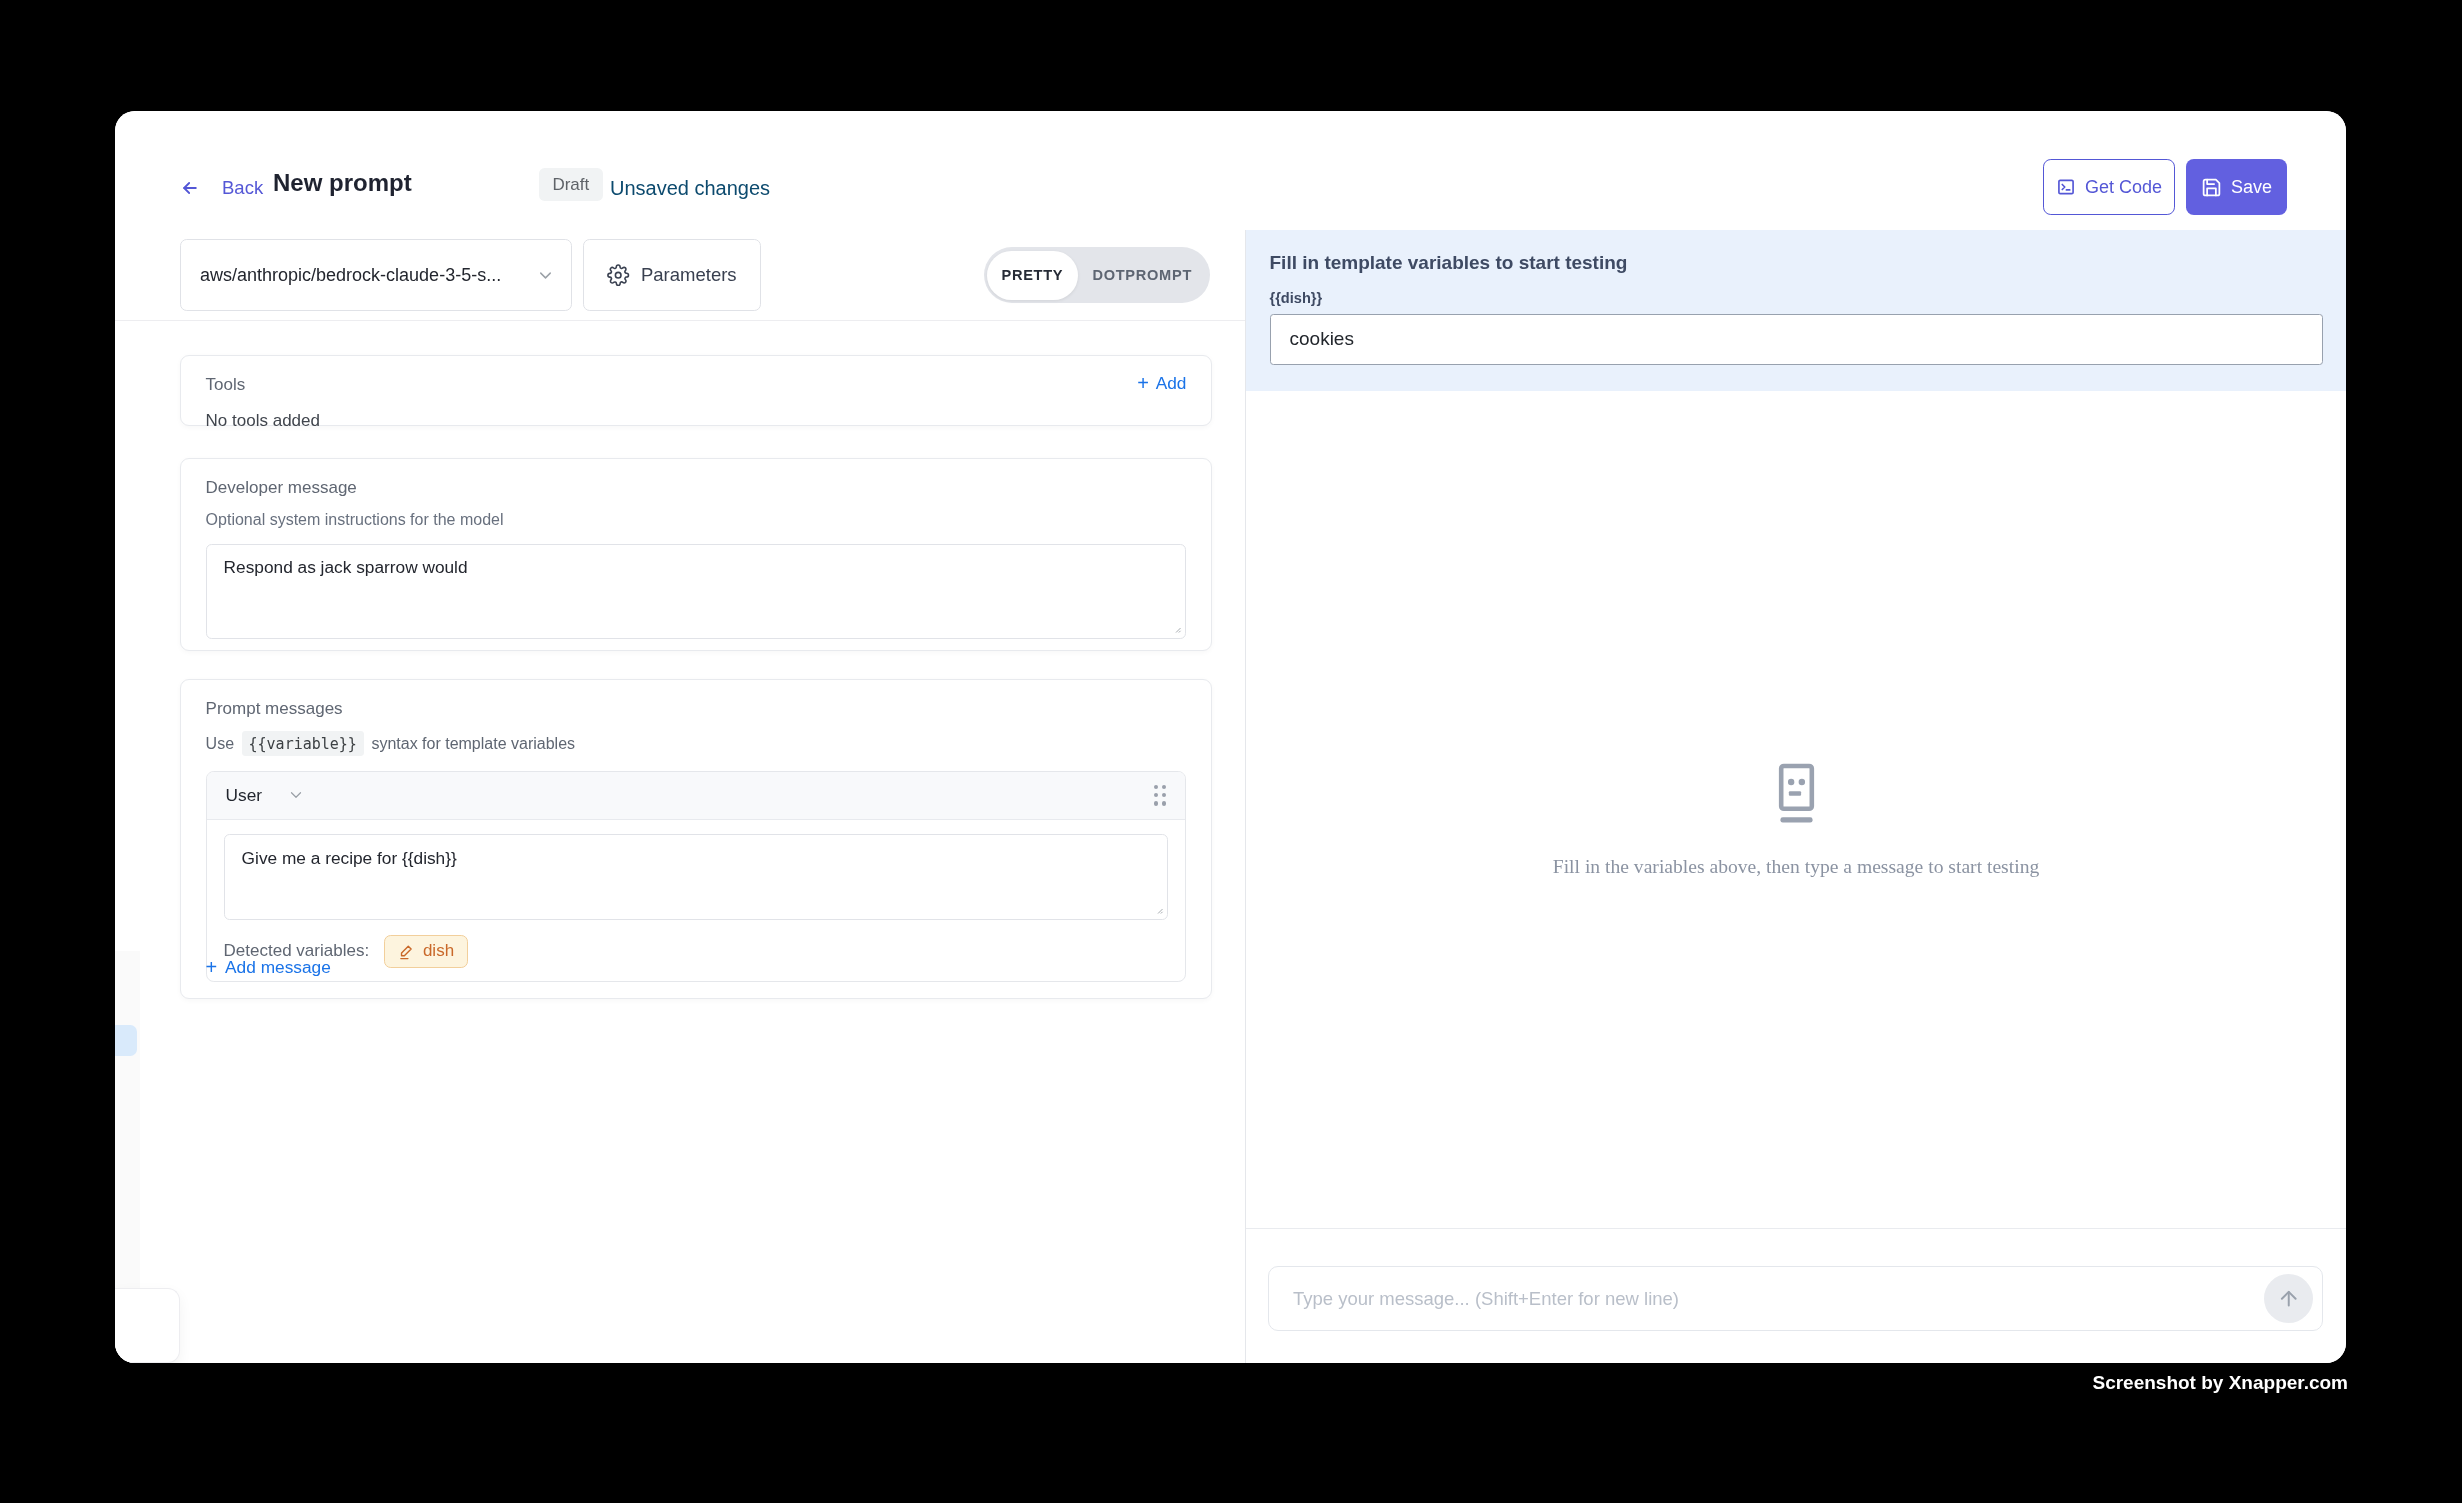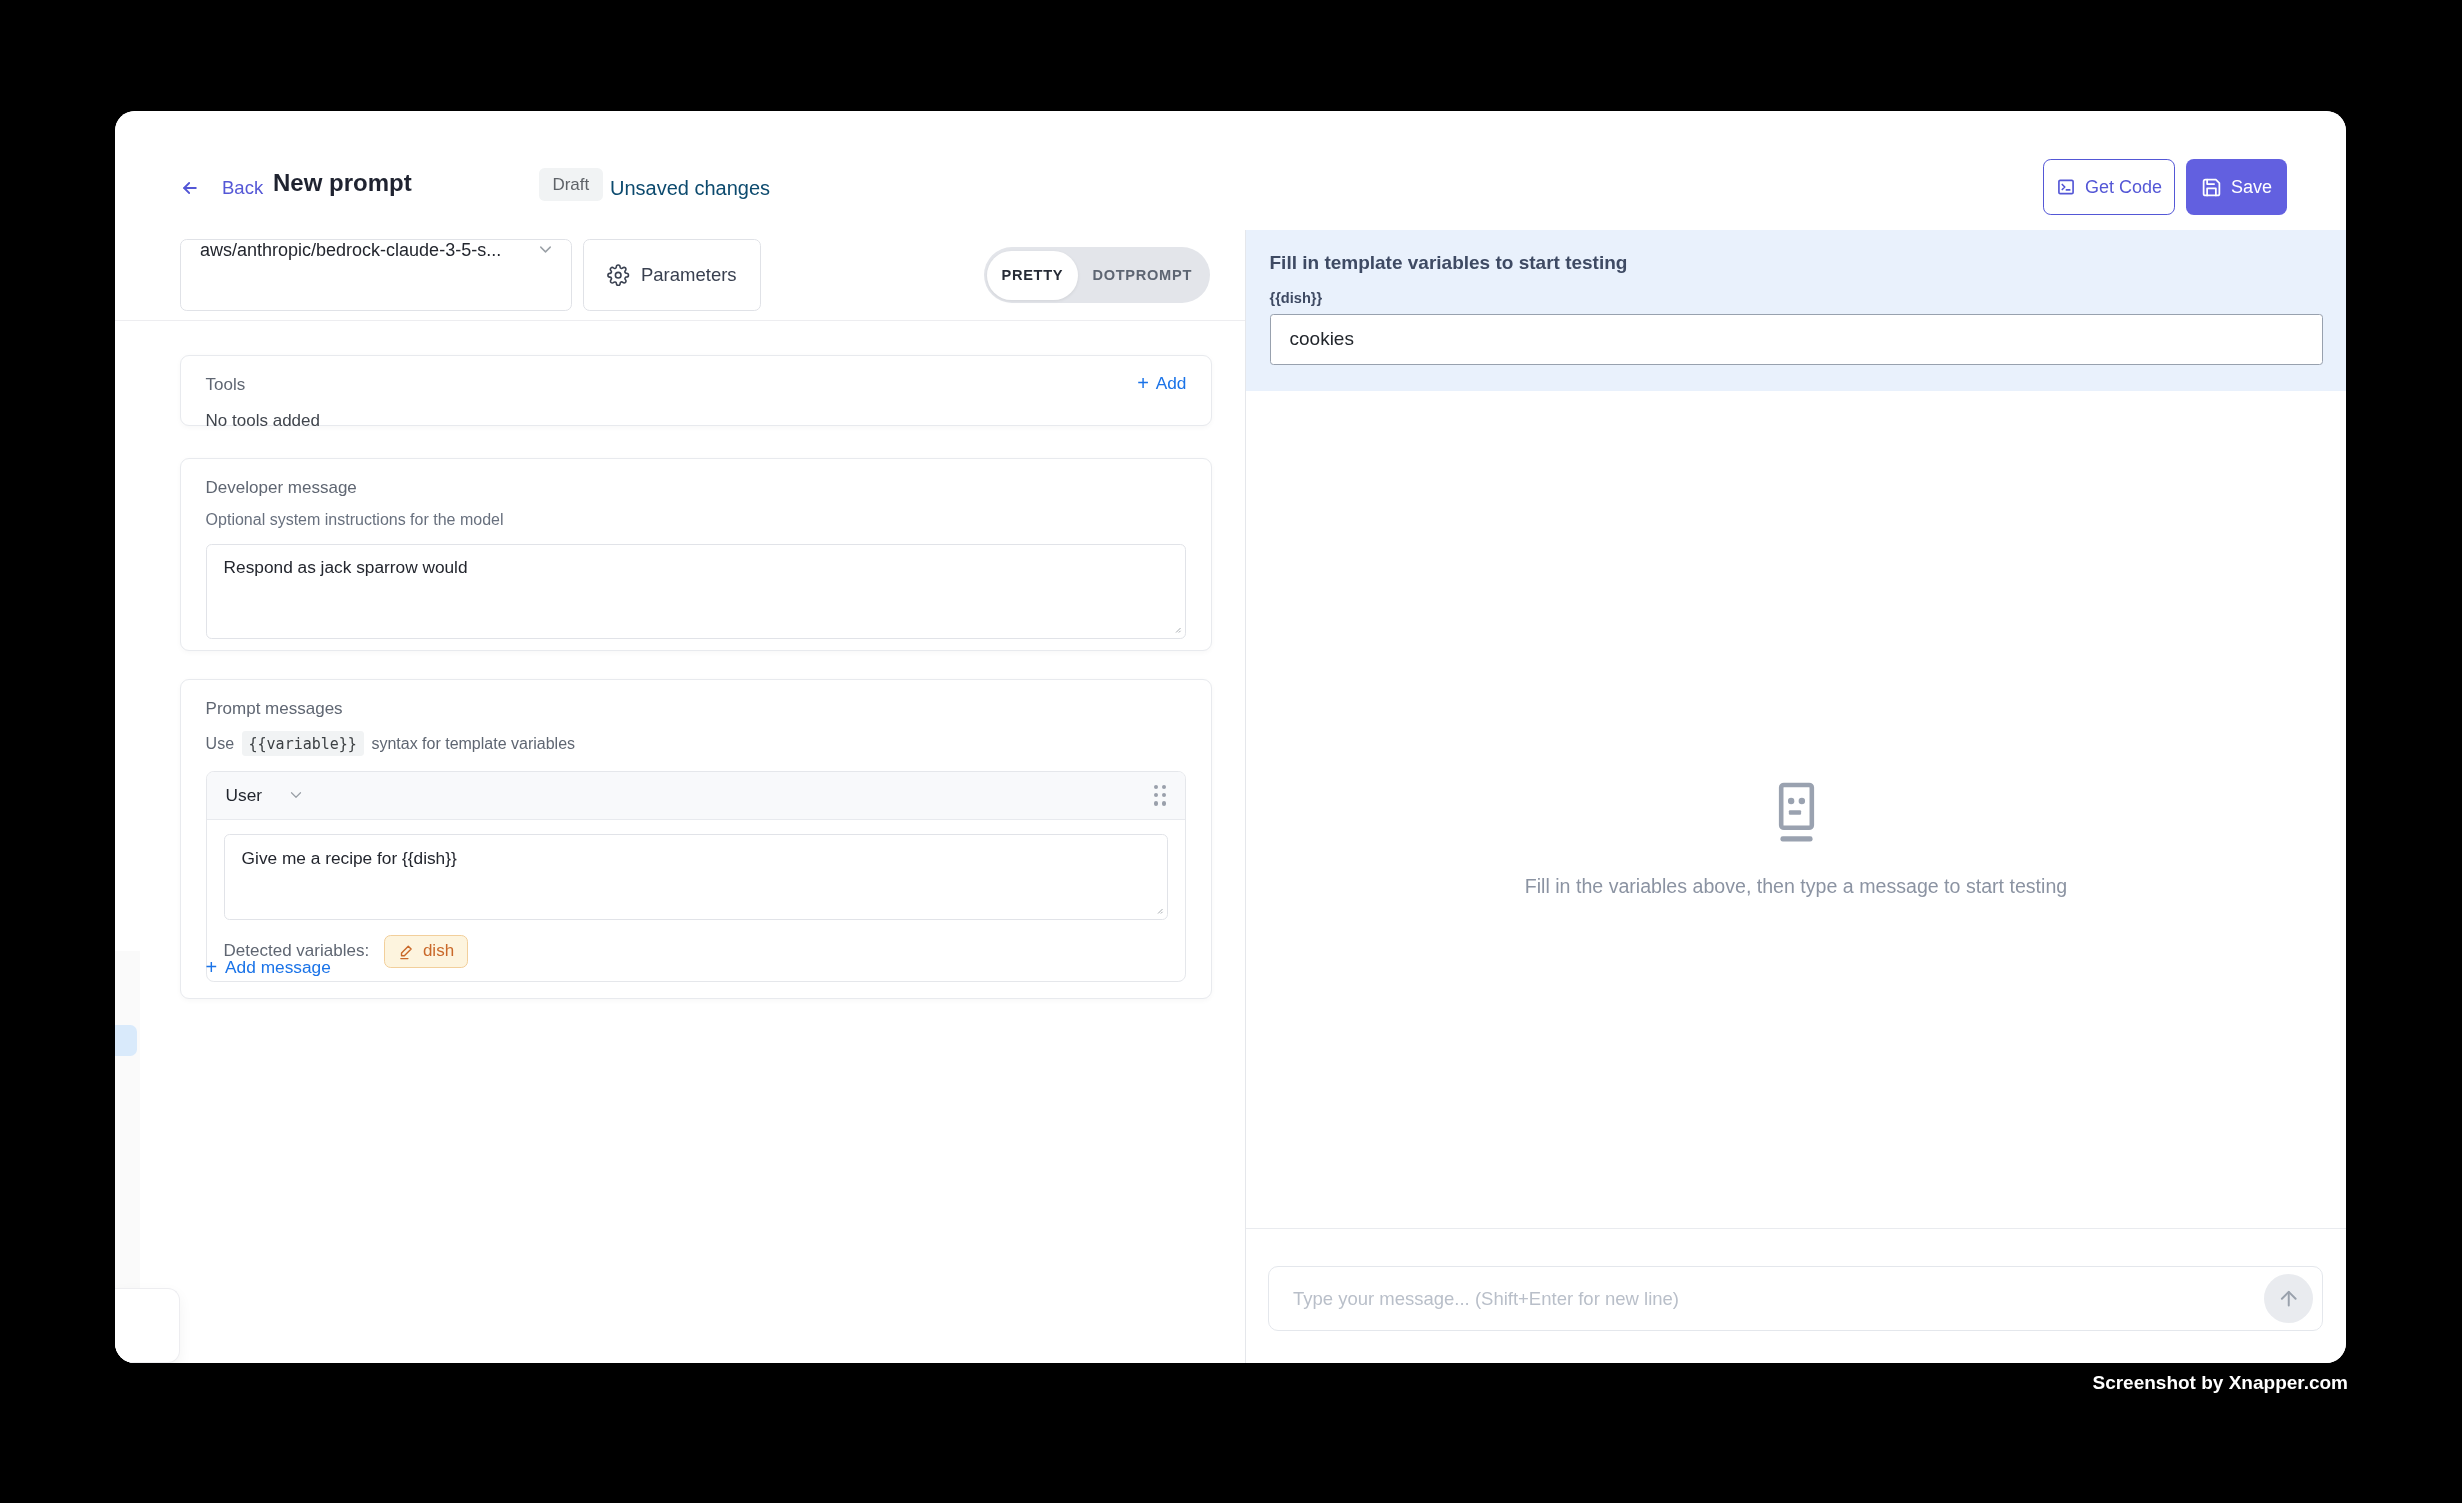--- a/index.html
+++ b/index.html
@@ -20,21 +20,21 @@
        font-size:18px;font-weight:500;cursor:pointer;box-sizing:border-box;}
   .btn-outline{position:absolute;right:171px;top:48px;width:132px;height:56px;background:#fff;
        border:1.1px solid var(--accent-indigo,#5457d6);color:var(--accent-indigo,#5457d6);}
   .btn-primary{position:absolute;right:59px;top:48px;width:101px;height:56px;background:var(--save-bg,#6260e0);
        border:none;color:#fff;}
 
   
   .left-panel{position:absolute;left:0;top:119px;width:1130px;bottom:0;background:#fff;}
   .toolbar{position:relative;height:90px;border-bottom:1.1px solid #ededf0;}
   .model-select{position:absolute;left:65px;top:9px;width:392px;height:72px;border:1.1px solid #e0e2e7;
-       border-radius:6.7px;display:flex;justify-content:space-between;
+       border-radius:6.7px;display:flex;align-items:center;justify-content:space-between;
        padding:0 15.7px 0 19px;box-sizing:border-box;font-size:18px;color:#23262e;cursor:pointer;background:#fff;}
   .params-btn{position:absolute;left:468px;top:9px;width:178px;height:72px;border:1.1px solid #e0e2e7;
        border-radius:6.7px;display:flex;align-items:center;justify-content:center;gap:11.2px;
        font-size:18.5px;color:#394050;background:#fff;cursor:pointer;box-sizing:border-box;}
   .toggle{position:absolute;right:35px;top:17px;height:56px;background:#e3e5ea;border-radius:559px;
        display:flex;align-items:center;padding:3.4px;box-sizing:border-box;}
   .toggle .opt{font-size:14.6px;font-weight:700;letter-spacing:0.7px;padding:0 14.6px;height:49px;
        display:flex;align-items:center;border-radius:559px;color:#5d6572;cursor:pointer;}
   .toggle .opt.selected{background:#fff;color:#262b36;box-shadow:0 1.1px 3.4px rgba(0,0,0,.08);}
 
@@ -84,21 +84,21 @@
 
   
   .v-divider{position:absolute;left:1130px;top:119px;width:1.1px;bottom:0;background:#e5e7eb;}
   .right-panel{position:absolute;left:1131px;top:119px;right:0;bottom:0;background:#fff;}
   .var-header{height:161px;background:var(--panel-blue,#e9f1fc);box-sizing:border-box;padding:22.4px 23px 0 23.5px;}
   .var-title{font-size:19px;font-weight:700;color:var(--slate-heading,#3e4a63);}
   .var-label{margin-top:15.7px;font-size:14.6px;font-weight:700;color:var(--slate-heading,#3e4a63);}
   .var-input{display:block;margin-top:7.8px;width:100%;box-sizing:border-box;height:51px;background:#fff;
        border:1.1px solid #98a1ae;border-radius:3.4px;font-family:"Liberation Sans",sans-serif;
        font-size:19px;color:#22262c;padding:0 19px;outline:none;}
-  .empty{position:absolute;left:0;right:0;top:551px;text-align:center;}
+  .empty{position:absolute;left:0;right:0;top:532px;text-align:center;font-family:Liberation Serif, serif;}
   .empty-text{margin-top:29px;font-size:19.6px;color:#8b93a2;}
   .footer-line{position:absolute;left:0;right:0;top:998px;height:1.1px;background:#e9ebef;}
   .chat-input{position:absolute;left:22.4px;right:23px;top:1020px;height:65px;border:1.1px solid #e4e7ec;
        border-radius:10px;display:flex;align-items:center;padding:0 9px 0 4.5px;box-sizing:border-box;background:#fff;margin-top:16px;}
   .chat-field{flex:1;border:none;outline:none;font-family:"Liberation Sans",sans-serif;font-size:18.5px;
        color:#23262e;padding:0 0 0 19px;background:transparent;}
   .chat-field::placeholder{color:#b9bfc9;}
   .send-btn{width:49px;height:49px;border-radius:50%;background:#e9ebef;border:none;display:flex;
        align-items:center;justify-content:center;cursor:pointer;flex:0 0 auto;}
 

